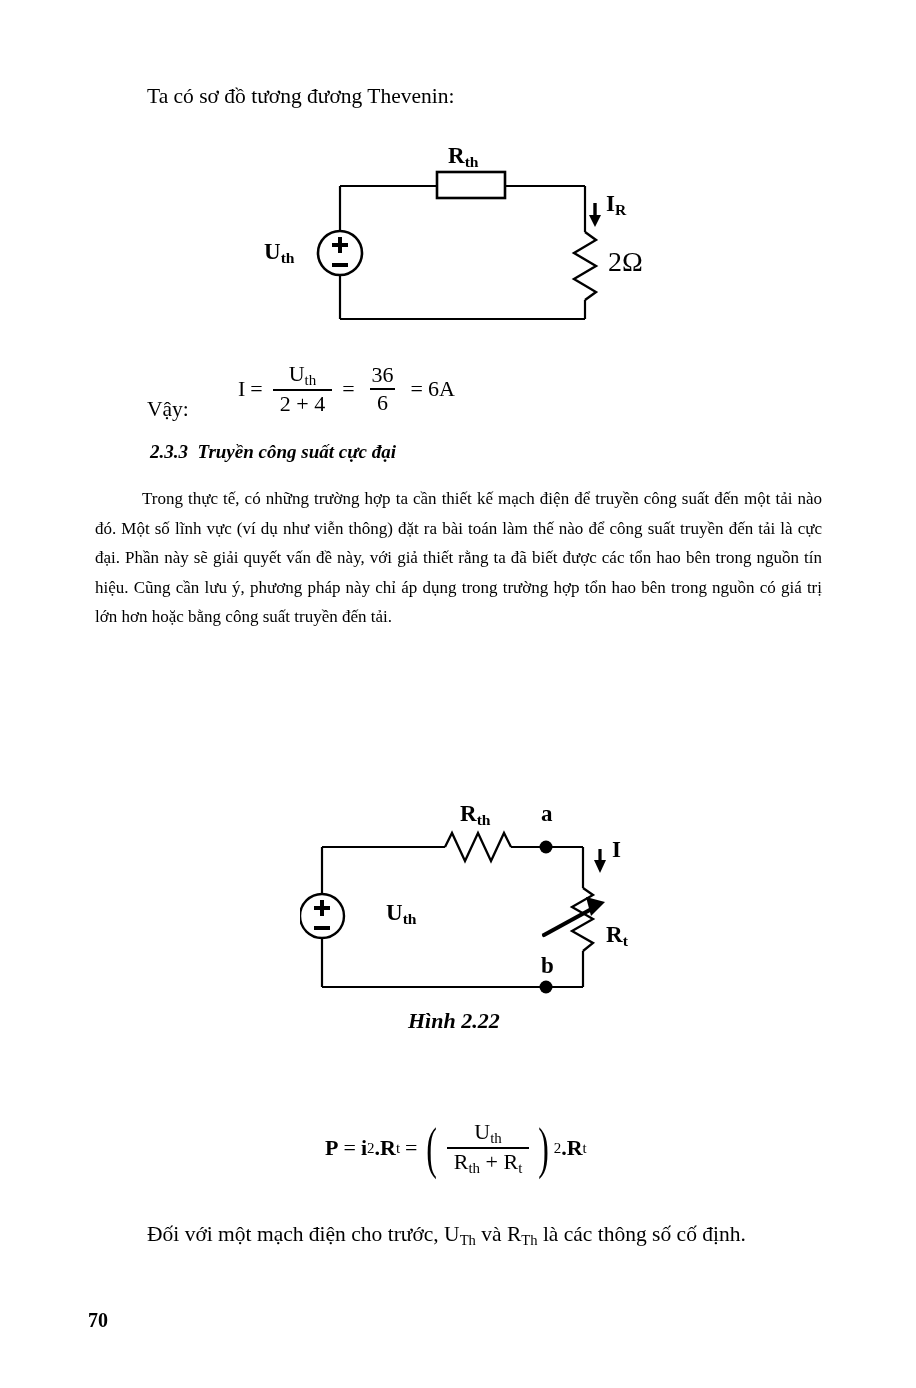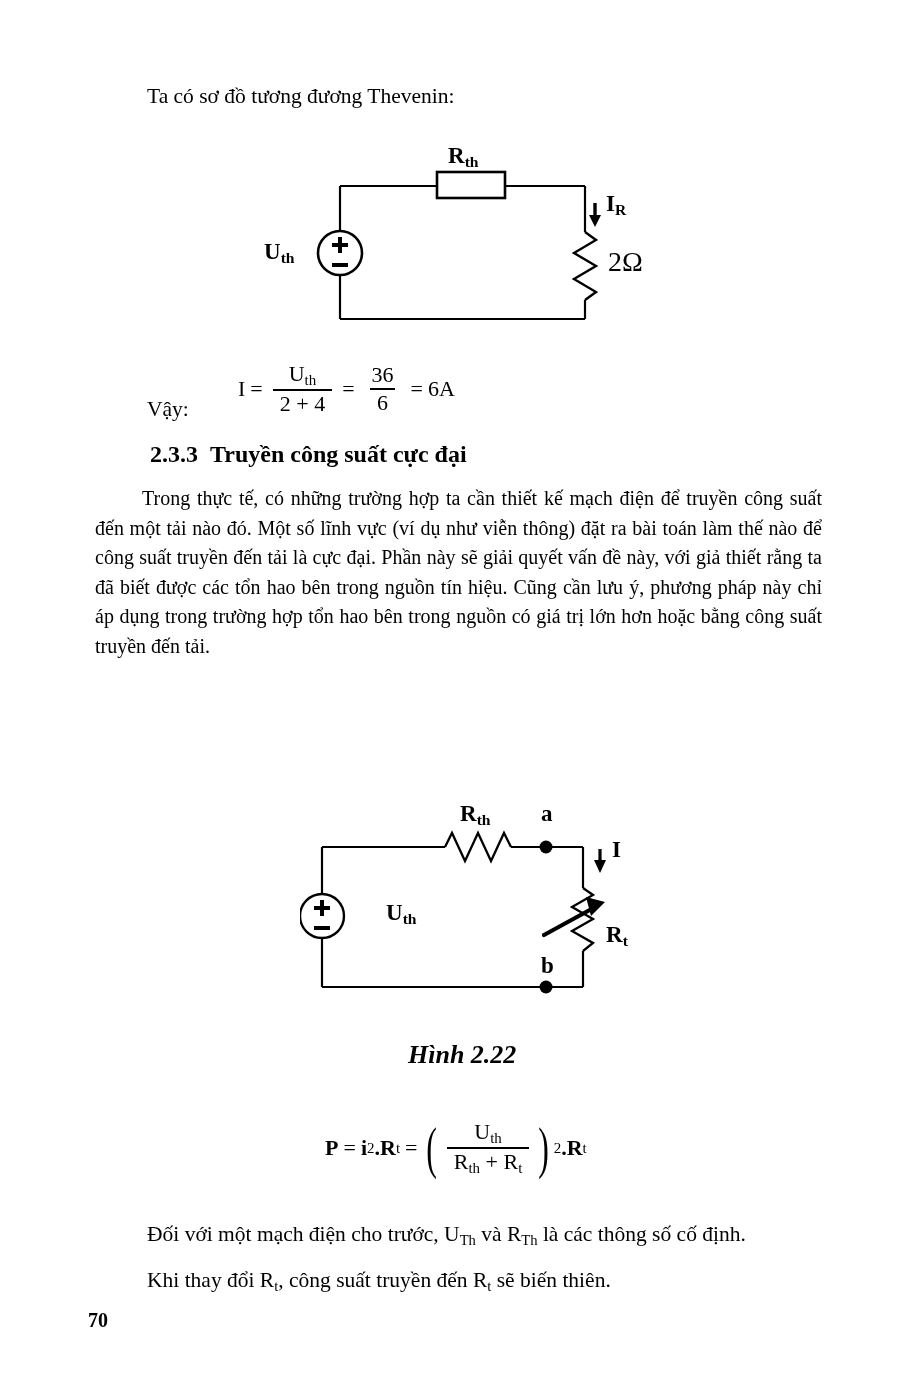--- a/index.html
+++ b/index.html
@@ -19,41 +19,41 @@
 
   
   .line {
     position: absolute;
     font-size: 21.5px;
     line-height: 1.0;
     white-space: nowrap;
   }
   .para {
     position: absolute;
-    font-size: 20px;
+    font-size: 17px;
     line-height: 29.5px;
     text-align: justify;
     text-justify: inter-word;
   }
   .para p { margin: 0; }
   .indent { text-indent: 47px; }
 
   .heading {
     position: absolute;
-    font-size: 24px;
-    font-weight: bold;
-    white-space: nowrap;
+    font-size: 19px;
+    font-weight: bold;
+    white-space: nowrap;
+    font-style: italic;
   }
   .figcaption {
     position: absolute;
-    font-size: 26px;
+    font-size: 22px;
     font-weight: bold;
     font-style: italic;
     white-space: nowrap;
-    margin-top: 32px;
   }
   .pagenum {
     position: absolute;
     font-size: 20px;
     font-weight: bold;
   }
 
   sub { font-size: 0.68em; vertical-align: -0.28em; }
   sup { font-size: 0.68em; vertical-align: 0.5em; }
 
@@ -261,19 +261,16 @@
       <sup style="font-size:15px; vertical-align:16px;">2</sup>
       <span style="font-weight:bold;">.R</span>
         <sub>t</sub>
     </span>
   </div>
 
   <div class="line" style="left:147px; top:1224px;">
     <span>Đối với một mạch điện cho trước, U</span><sub>Th</sub><span> và R</span><sub>Th</sub><span> là các thông số cố định.</span>
   </div>
 
-  <div class="line" style="left:147px; top:1270px;">
-    <span>Khi thay đổi R</span><sub>t</sub><span>, công suất truyền đến R</span><sub>t</sub><span> sẽ biến thiên.</span>
-  </div>
 
   <div class="pagenum" style="left:88px; top:1309px;">70</div>
 
 </div>
 
 </body></html>

